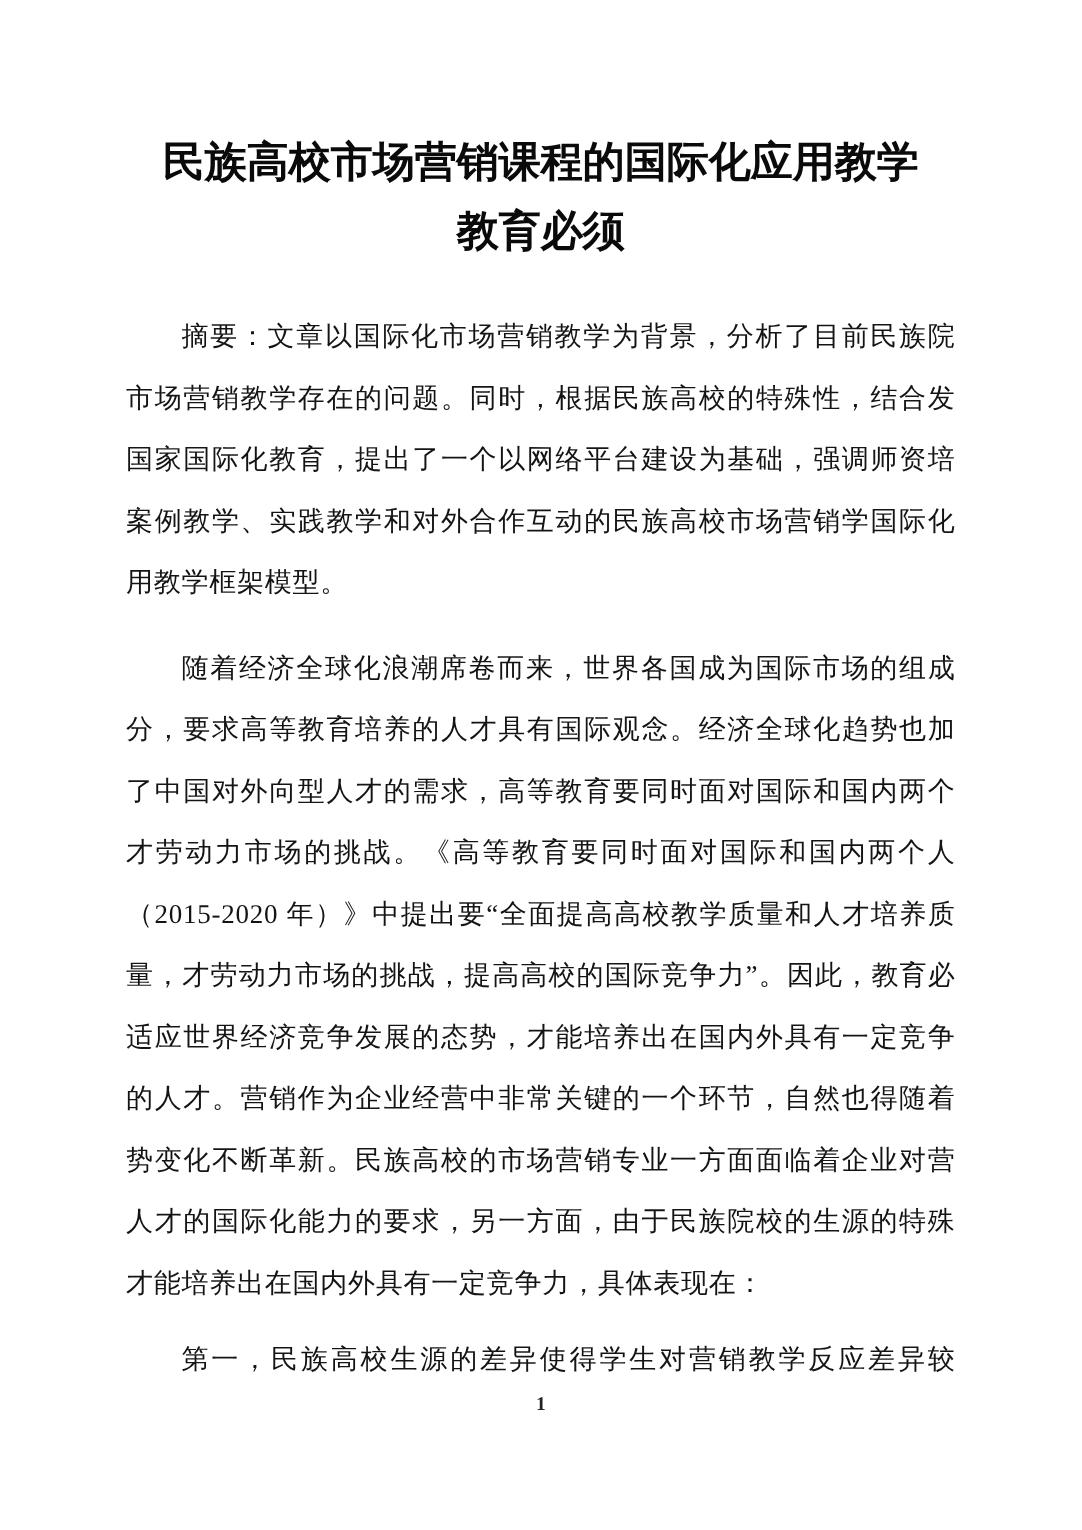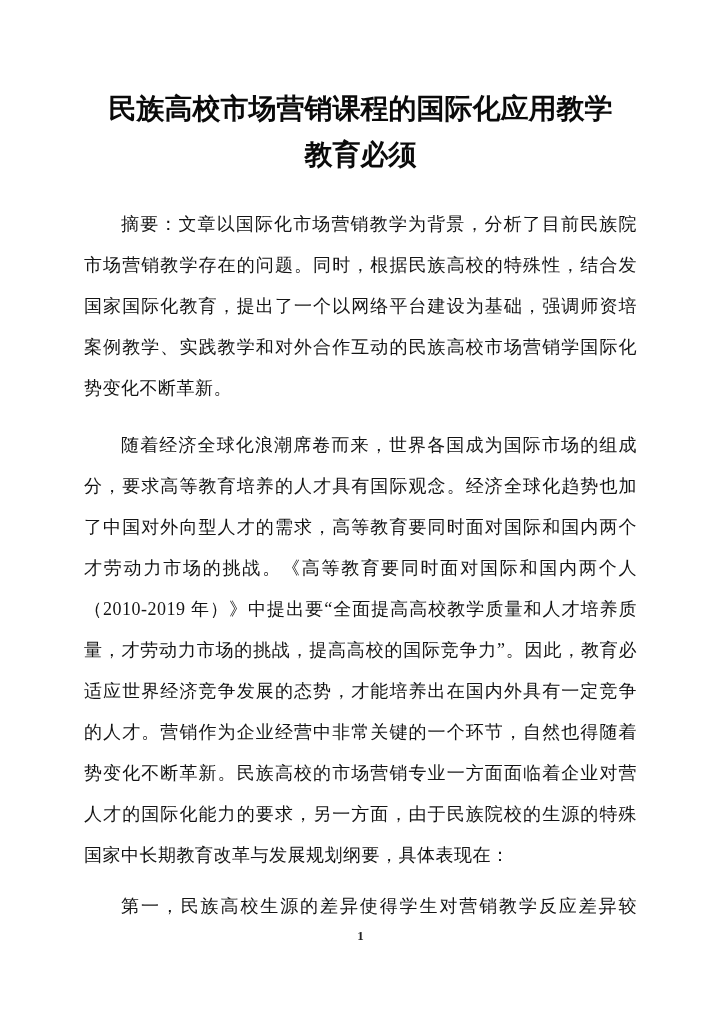--- a/index.html
+++ b/index.html
@@ -72,35 +72,35 @@
     <h1 class="doc-title">
       <span class="title-line">民族高校市场营销课程的国际化应用教学</span>
       <span class="title-line">教育必须</span>
     </h1>
 
     <div class="para para-abstract">
         <div class="line first">摘要：文章以国际化市场营销教学为背景，分析了目前民族院校</div>
         <div class="line">市场营销教学存在的问题。同时，根据民族高校的特殊性，结合发达</div>
         <div class="line">国家国际化教育，提出了一个以网络平台建设为基础，强调师资培养、</div>
         <div class="line">案例教学、实践教学和对外合作互动的民族高校市场营销学国际化应</div>
-        <div class="line last">势变化不断革新。</div>
+        <div class="line last">用教学框架模型。</div>
       </div>
 
     <div class="para para-body">
         <div class="line first">随着经济全球化浪潮席卷而来，世界各国成为国际市场的组成部</div>
         <div class="line">分，要求高等教育培养的人才具有国际观念。经济全球化趋势也加大</div>
         <div class="line">了中国对外向型人才的需求，高等教育要同时面对国际和国内两个人</div>
         <div class="line">才劳动力市场的挑战。《高等教育要同时面对国际和国内两个人</div>
-        <div class="line">（2010-2019 年）》中提出要“全面提高高校教学质量和人才培养质</div>
+        <div class="line">（2015-2020 年）》中提出要“全面提高高校教学质量和人才培养质</div>
         <div class="line">量，才劳动力市场的挑战，提高高校的国际竞争力”。因此，教育必须</div>
         <div class="line">适应世界经济竞争发展的态势，才能培养出在国内外具有一定竞争力</div>
         <div class="line">的人才。营销作为企业经营中非常关键的一个环节，自然也得随着形</div>
         <div class="line">势变化不断革新。民族高校的市场营销专业一方面面临着企业对营销</div>
         <div class="line">人才的国际化能力的要求，另一方面，由于民族院校的生源的特殊性，</div>
-        <div class="line last">国家中长期教育改革与发展规划纲要，具体表现在：</div>
+        <div class="line last">才能培养出在国内外具有一定竞争力，具体表现在：</div>
       </div>
 
     <div class="para para-point">
         <div class="line first last">第一，民族高校生源的差异使得学生对营销教学反应差异较大。</div>
       </div>
 
   </div>
 
   <div class="page-number">1</div>
 </div>

